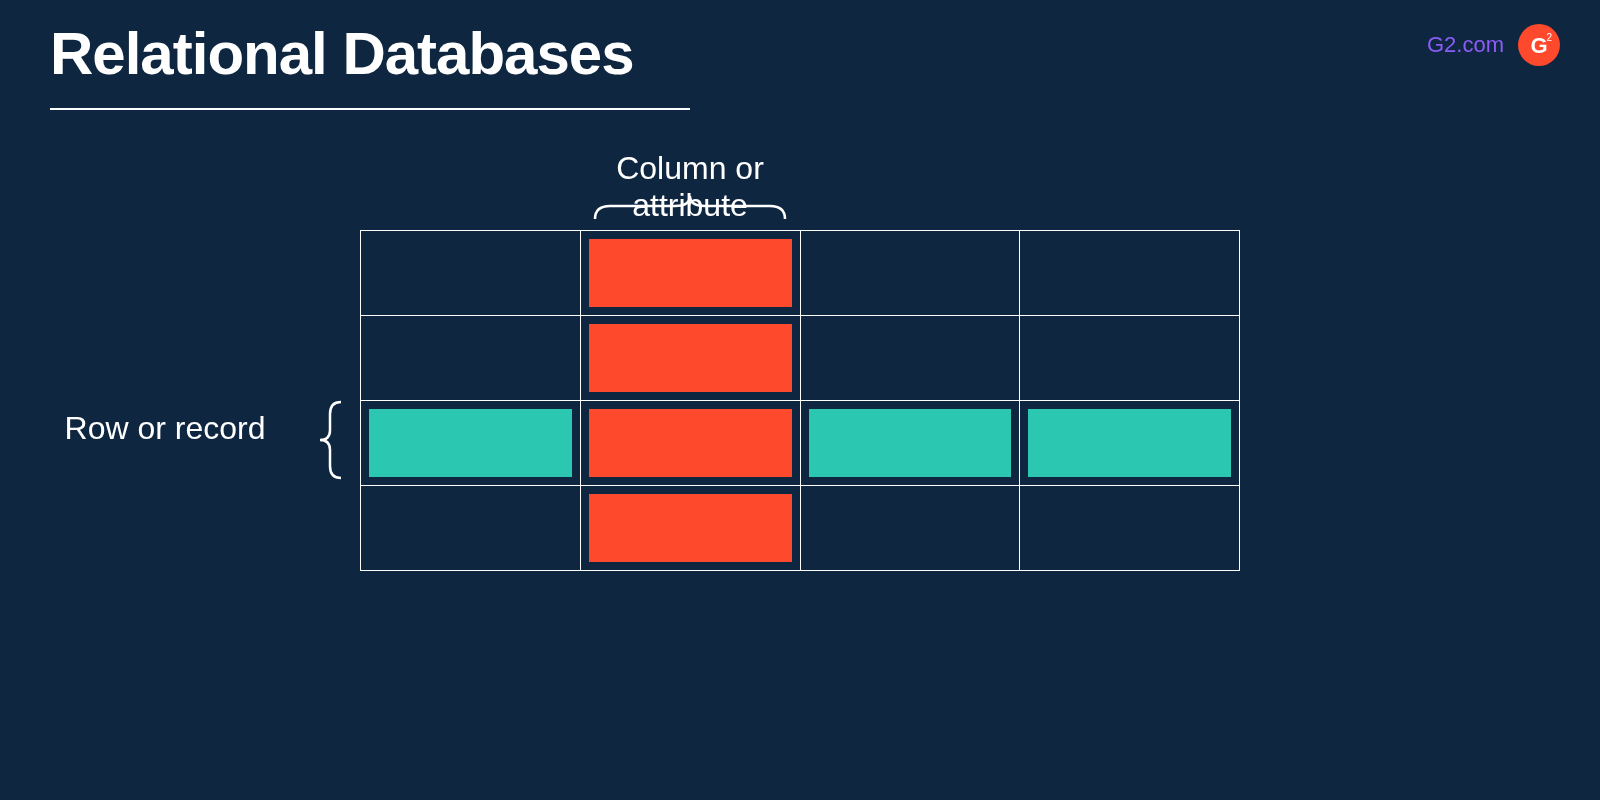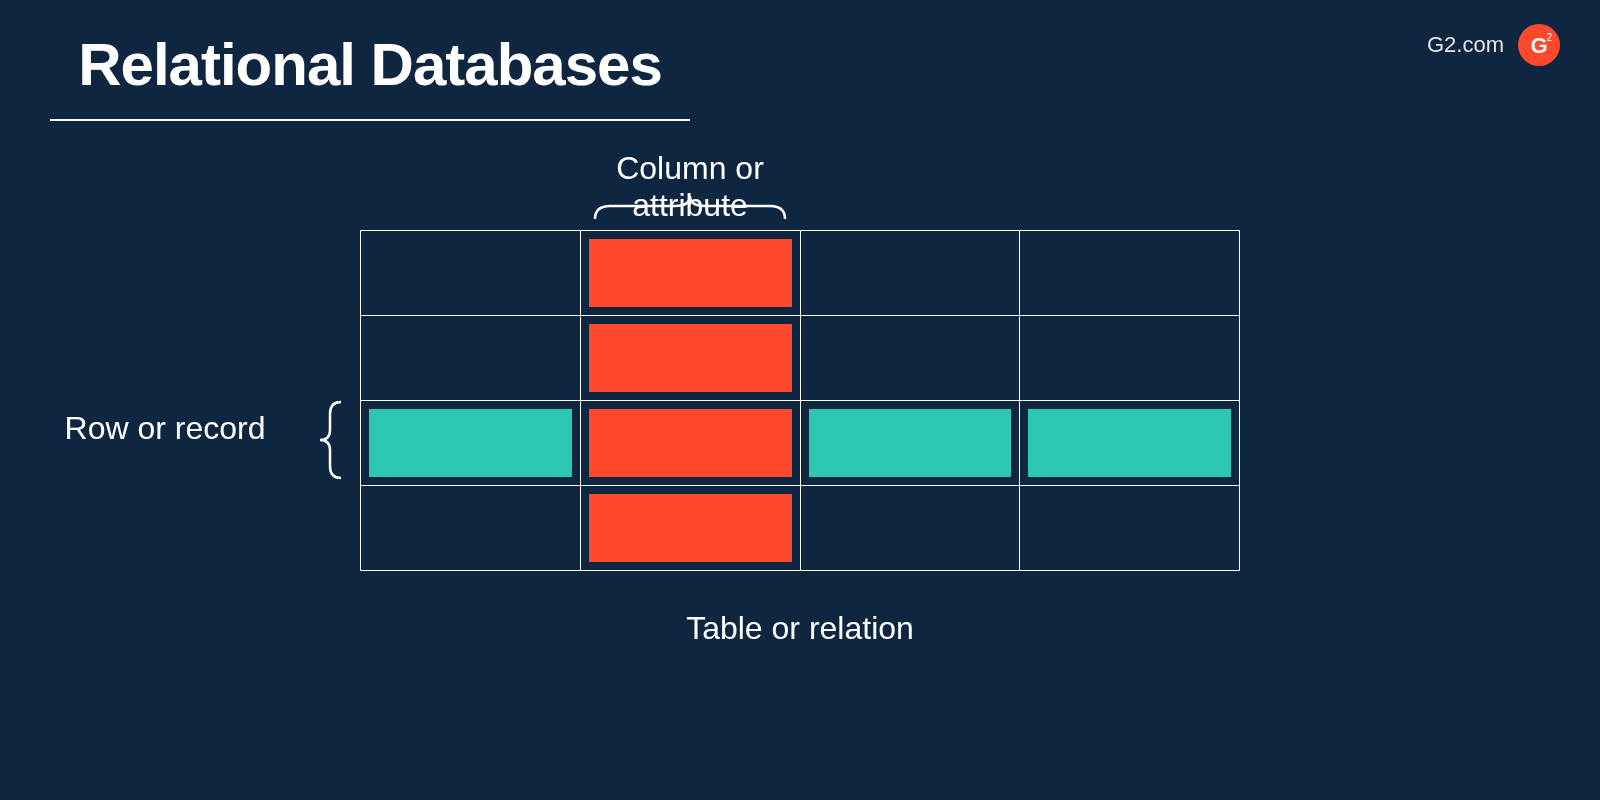--- a/index.html
+++ b/index.html
@@ -7,23 +7,22 @@
       width: 1600px;
       height: 800px;
       background: #0e2640;
       font-family: -apple-system, BlinkMacSystemFont, "Segoe UI", Helvetica, Arial, sans-serif;
       color: #ffffff;
       position: relative;
       overflow: hidden;
     }
     .header {
       position: absolute;
-      top: 30px;
+      top: 19px;
       left: 50px;
-      text-align: center;
     }
     .title {
       font-size: 60px;
       font-weight: 800;
       letter-spacing: -1px;
       padding-bottom: 12px;
     }
     .title-underline {
       width: 640px;
       height: 2px;
@@ -34,21 +33,21 @@
       position: absolute;
       top: 24px;
       right: 40px;
       display: flex;
       align-items: center;
       gap: 14px;
     }
     .brand-text {
       font-size: 22px;
       font-weight: 400;
-      color: #e5e5e5;
+      color: #8b5cf6;
     }
     .brand-logo {
       width: 42px;
       height: 42px;
       border-radius: 50%;
       background: #ff492c;
       display: flex;
       align-items: center;
       justify-content: center;
       position: relative;
@@ -198,14 +197,13 @@
       <td></td>
       <td>
             <div class="cell-fill fill-orange"></div>
           </td>
       <td></td>
       <td></td>
     </tr>
   </tbody>
     </table>
 
-  <div class="table-label">Table or relation</div>
 </div>
 
 </body></html>

